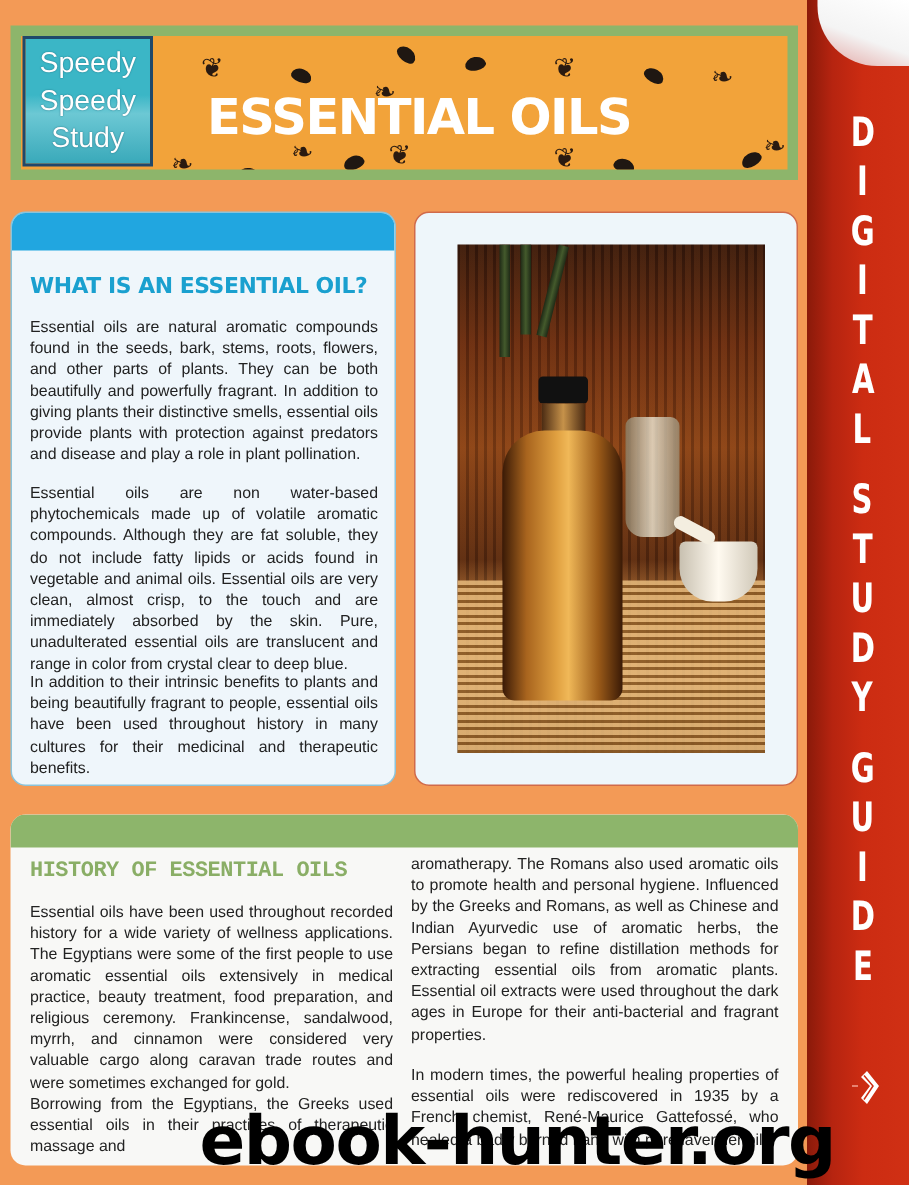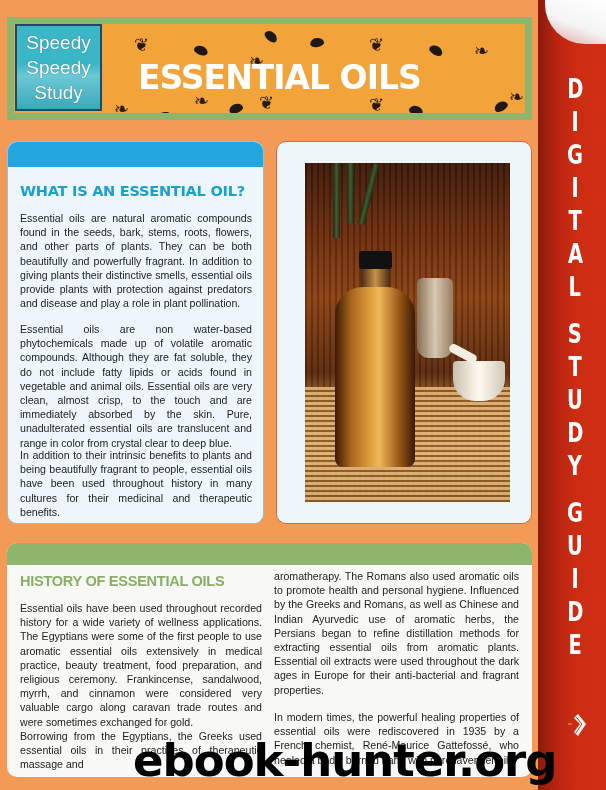--- a/index.html
+++ b/index.html
@@ -24,21 +24,21 @@
 
   
   .panel { position: absolute; border-radius: 10px; overflow: hidden; }
   .panel-blue { left: 7px; top: 141px; width: 257px; height: 383px; background: #eff6fb; border: 1px solid #8cc3d9; }
   .panel-blue .bar { height: 25px; background: #21a6e0; }
   .panel-photo { left: 276px; top: 141px; width: 256px; height: 383px; background: #eef6fa; border: 1px solid #d06a4a; }
   .panel-green { left: 7px; top: 543px; width: 525px; height: 234px; background: #f8f8f6; border-radius: 10px; }
   .panel-green .bar { height: 22px; background: #8db56b; }
 
   .heading-blue { position: absolute; left: 20px; top: 182px; color: #1aa0cf; font-weight: bold; font-size: 14.6px; font-family: "DejaVu Sans", sans-serif; letter-spacing: -0.3px; }
-  .heading-green { position: absolute; left: 20px; top: 573px; color: #8aae66; font-weight: bold; font-size: 14.6px; font-family: Liberation Sans, sans-serif; letter-spacing: -0.3px; }
+  .heading-green { position: absolute; left: 20px; top: 573px; color: #8aae66; font-weight: bold; font-size: 14.6px; font-family: Liberation Mono, monospace; letter-spacing: -0.3px; }
 
   .para { position: absolute; color: #222; font-size: 10.6px; line-height: 14.2px; text-align: justify; font-family: "Liberation Sans", sans-serif; }
 
   
   .photo { position: absolute; left: 305px; top: 163px; width: 205px; height: 339px; overflow: hidden;
     background: linear-gradient(180deg,#3a1a0c 0%,#6a2c10 20%,#8a4216 40%,#5a2a10 62%,#b4763a 72%,#d8a060 85%,#6a4018 100%); }
   .photo .slats { position: absolute; left: 0; top: 0; right: 0; bottom: 0; background: repeating-linear-gradient(90deg, rgba(0,0,0,0.18) 0 2px, rgba(255,180,90,0.05) 2px 6px); }
   .photo .mat { position: absolute; left: 0; right: 0; bottom: 0; height: 115px; background: repeating-linear-gradient(180deg, #e2b578 0 3px, #8a5a26 3px 5px); opacity: 0.9; }
   .photo .bamboo { position: absolute; top: 0; width: 7px; height: 75px; background: linear-gradient(90deg,#1f2a16,#445a2c,#1f2a16); }
   .bottle { position: absolute; left: 30px; top: 88px; width: 80px; height: 220px; }

